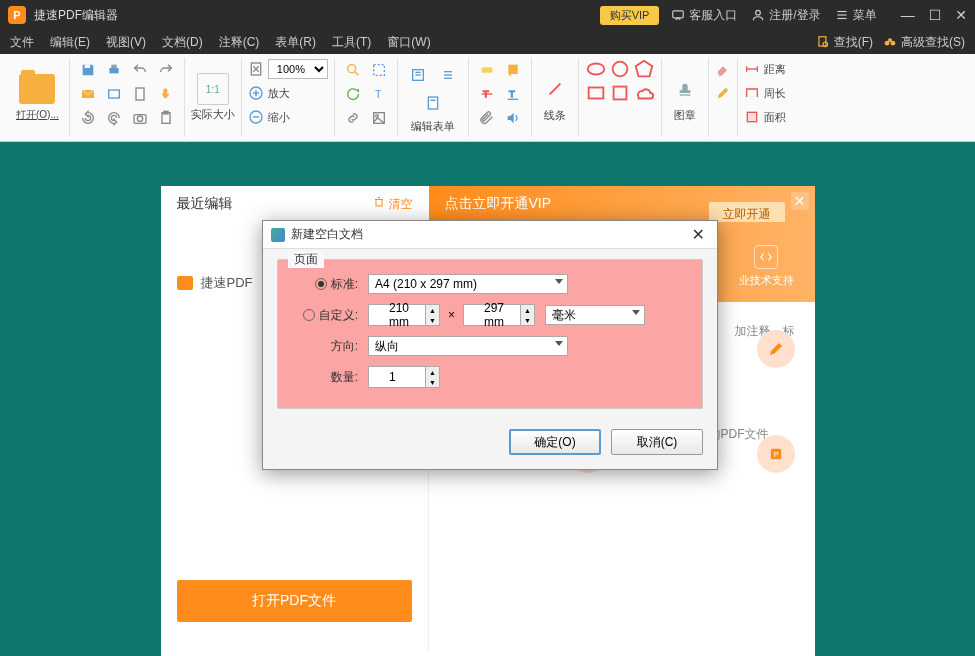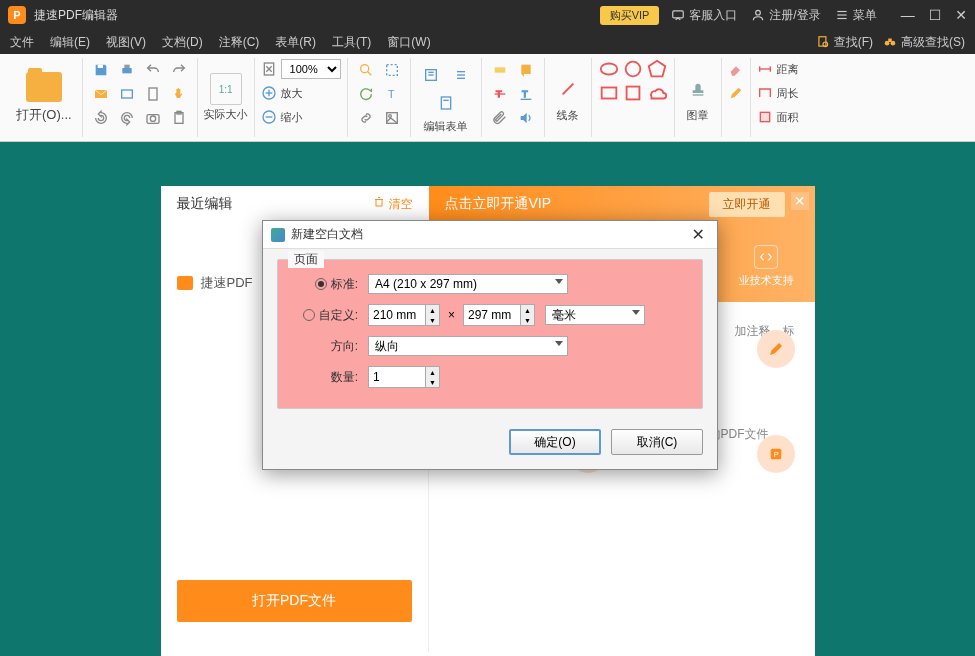--- a/index.html
+++ b/index.html
@@ -22,40 +22,40 @@
 .menubar .mright { display: flex; align-items: center; gap: 4px; cursor: pointer; margin-left: 10px; }
 .menubar .mright svg { width: 14px; height: 14px; }
 
 
 .toolbar { height: 88px; background: #fafafa; border-bottom: 1px solid #ccc; display: flex; align-items: stretch; padding: 4px 6px; }
 .tool-group { display: flex; flex-direction: column; align-items: center; padding: 0 6px; border-right: 1px solid #e0e0e0; }
 .tool-group:last-child { border-right: none; }
 .tool-open { display: flex; flex-direction: column; align-items: center; justify-content: center; padding: 0 10px; border-right: 1px solid #e0e0e0; cursor: pointer; }
 .tool-open .folder-icon { width: 36px; height: 30px; background: #f5b041; border-radius: 3px; margin-bottom: 4px; position: relative; }
 .tool-open .folder-icon::before { content: ''; position: absolute; top: -4px; left: 2px; width: 14px; height: 6px; background: #f5b041; border-radius: 2px 2px 0 0; }
-.tool-open .lbl { font-size: 13px; color: #444; }
+.tool-open .lbl { font-size: 10px; color: #444; text-decoration: underline; }
 .tool-row { display: flex; gap: 2px; }
 .tool-btn { width: 24px; height: 24px; display: flex; align-items: center; justify-content: center; cursor: pointer; border-radius: 2px; }
 .tool-btn svg { width: 16px; height: 16px; }
 .zoom-select { font-size: 11px; height: 20px; width: 60px; border: 1px solid #bbb; padding: 0 4px; background: #fff; }
 .tool-tlabel { font-size: 11px; color: #444; margin-top: 2px; }
 .tool-col { display: flex; flex-direction: column; gap: 2px; justify-content: center; }
 .tool-item-h { display: flex; align-items: center; gap: 4px; font-size: 11px; color: #444; cursor: pointer; height: 22px; }
 .tool-item-h .ico { width: 16px; height: 16px; display: flex; align-items: center; justify-content: center; }
 .shape-grid { display: grid; grid-template-columns: repeat(3, 22px); gap: 2px; }
 .shape-cell { width: 22px; height: 22px; display: flex; align-items: center; justify-content: center; cursor: pointer; }
 
 
 .content { position: absolute; top: 142px; left: 0; right: 0; bottom: 0; background: #0f766e; display: flex; justify-content: center; padding-top: 44px; }
 .start-panel { width: 654px; background: #fff; position: relative; }
 .sp-header { display: flex; height: 36px; }
 .sp-left-head { flex: 0 0 268px; display: flex; align-items: center; padding: 0 16px; font-size: 14px; color: #333; justify-content: space-between; }
 .sp-left-head .clear { color: #ff8c1a; font-size: 12px; display: flex; align-items: flex-start; gap: 4px; cursor: pointer; }
 .sp-vip-banner { flex: 1; background: linear-gradient(90deg, #ff8c1a, #ffb366); color: #fff; display: flex; align-items: center; padding-left: 16px; font-size: 14px; position: relative; }
-.sp-vip-btn { position: absolute; right: 30px; top: 6px; background: #ffe0b3; color: #b35900; padding: 4px 14px; font-size: 12px; border-radius: 2px; cursor: pointer; }
+.sp-vip-btn { position: absolute; right: 30px; top: 16px; background: #ffe0b3; color: #b35900; padding: 4px 14px; font-size: 12px; border-radius: 2px; cursor: pointer; }
 .sp-close-x { position: absolute; right: 6px; top: 6px; width: 18px; height: 18px; color: #fff; cursor: pointer; display: flex; align-items: center; justify-content: center; font-size: 14px; background: rgba(255,255,255,0.2); }
 
 .sp-body { display: flex; height: 430px; }
 .sp-left { flex: 0 0 268px; border-right: 1px solid #eee; padding: 16px; position: relative; }
 .recent-item { display: flex; align-items: center; gap: 8px; font-size: 13px; color: #555; padding: 6px 0; cursor: pointer; }
 .recent-item .fi { width: 16px; height: 14px; background: #ff8c1a; border-radius: 2px; }
 .open-pdf-btn { position: absolute; bottom: 30px; left: 16px; right: 16px; background: #ff8c1a; color: #fff; text-align: center; padding: 12px 0; font-size: 14px; cursor: pointer; border-radius: 2px; }
 
 .sp-right { flex: 1; padding: 40px 20px 20px 20px; }
 .feat-row { display: flex; gap: 30px; margin-bottom: 40px; }
@@ -75,21 +75,21 @@
 .dialog-title .dclose { cursor: pointer; font-size: 16px; padding: 0 4px; }
 .dialog-body { padding: 10px 14px; }
 .fieldset { border: 1px solid #ccc; border-radius: 2px; padding: 14px 14px 10px 14px; position: relative; background: #fca5a5; }
 .fieldset-legend { position: absolute; top: -9px; left: 10px; background: #f9f9f9; padding: 0 6px; font-size: 12px; color: #333; }
 .form-row { display: flex; align-items: center; margin-bottom: 10px; font-size: 12px; }
 .form-row .flabel { width: 76px; text-align: right; padding-right: 10px; color: #333; display: flex; align-items: center; justify-content: flex-end; gap: 4px; }
 .radio { width: 12px; height: 12px; border-radius: 50%; border: 1px solid #666; display: inline-flex; align-items: center; justify-content: center; }
 .radio.checked::after { content: ''; width: 6px; height: 6px; border-radius: 50%; background: #333; }
 .select-box { flex: 0 0 200px; height: 20px; border: 1px solid #aaa; background: #fff; display: flex; align-items: center; padding: 0 6px; font-size: 12px; position: relative; }
 .select-box .caret { position: absolute; right: 4px; top: 4px; border-left: 4px solid transparent; border-right: 4px solid transparent; border-top: 5px solid #555; }
-.spin-box { width: 72px; height: 22px; border: 1px solid #aaa; background: #fff; display: flex; align-items: center; padding: 0 4px; font-size: 12px; position: relative; }
+.spin-box { width: 72px; height: 22px; border: 1px solid #aaa; background: #fff; display: flex; align-items: center; padding: 0 20px; font-size: 12px; position: relative; }
 .spin-box .spins { position: absolute; right: 0; top: 0; bottom: 0; width: 14px; display: flex; flex-direction: column; }
 .spin-box .spins div { flex: 1; border-left: 1px solid #aaa; display: flex; align-items: center; justify-content: center; font-size: 7px; cursor: pointer; background: #eee; }
 .dim-x { margin: 0 8px; font-size: 12px; }
 .dialog-footer { display: flex; justify-content: flex-end; gap: 10px; padding: 10px 14px 14px 14px; }
 .dlg-btn { width: 92px; height: 26px; border: 1px solid #999; background: linear-gradient(#fefefe,#e8e8e8); font-size: 12px; cursor: pointer; border-radius: 2px; }
 .dlg-btn.primary { border: 2px solid #5a9bd5; }
 
 </style>
 </head>
 <body>

